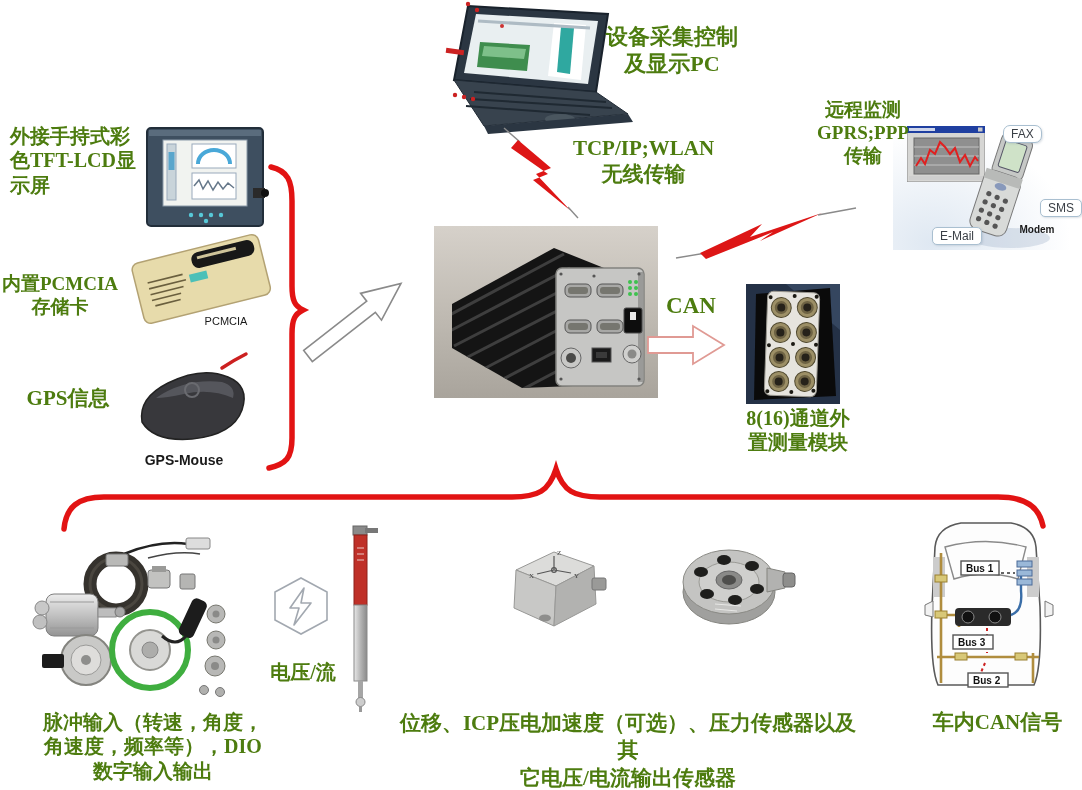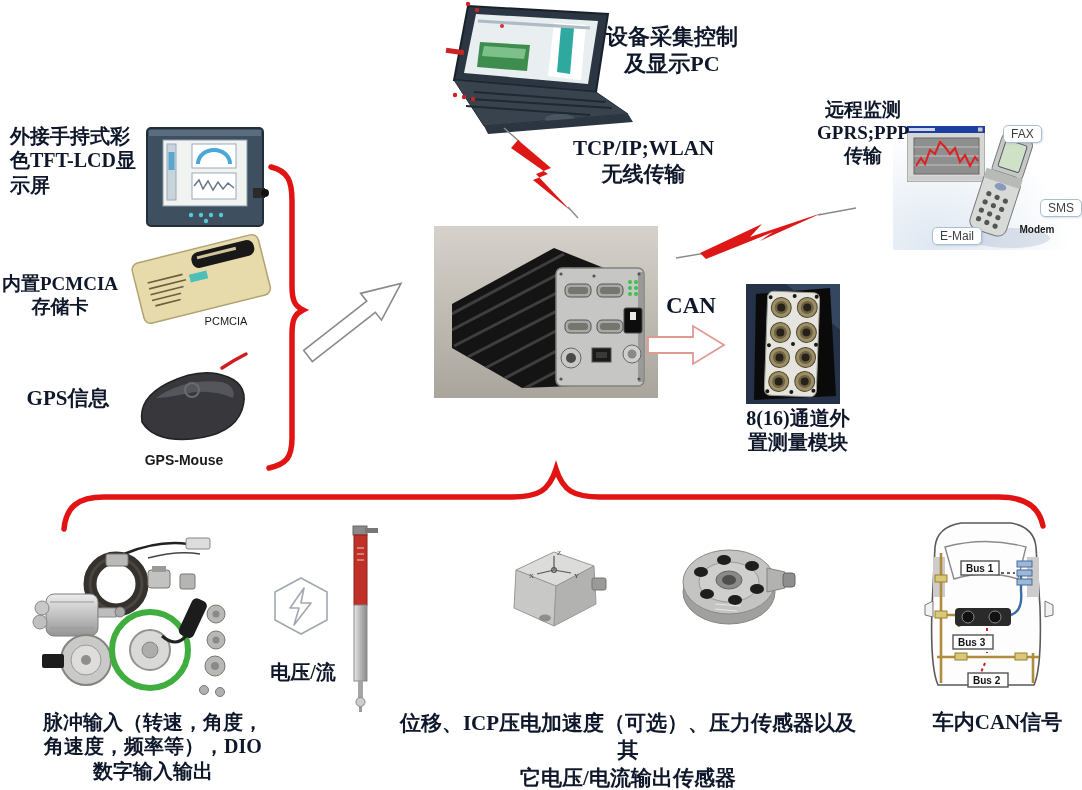--- a/index.html
+++ b/index.html
@@ -1,18 +1,18 @@
 <!DOCTYPE html>
 <html><head>
 <meta charset="utf-8">
 <style>
   html,body{margin:0;padding:0;background:#fff;}
   #canvas{position:relative;width:1082px;height:790px;background:#ffffff;overflow:hidden;
           font-family:"Liberation Serif",serif;}
-  .lbl{position:absolute;color:#0f172a;font-weight:700;text-align:center;line-height:1.22;}
+  .lbl{position:absolute;color:#4d7c0f;font-weight:700;text-align:center;line-height:1.22;}
   .cap{position:absolute;color:#1a1a1a;font-family:"Liberation Sans",sans-serif;text-align:center;}
   .abs{position:absolute;}
   .bubble{position:absolute;background:#fff;border:1.5px solid #a9bfd0;border-radius:5px;
           font-family:"Liberation Sans",sans-serif;font-size:12px;color:#3a3f46;
           padding:1px 7px;box-shadow:1px 1px 2px rgba(120,140,160,.25);}
   svg{display:block;}
   #overlay{position:absolute;left:0;top:0;z-index:6;pointer-events:none;}
   .z1{z-index:1}.z2{z-index:2}
 </style>
 </head>
@@ -120,21 +120,21 @@
     <rect x="2" y="2" width="26" height="3" fill="#cfd6ea"></rect>
     <rect x="7" y="12" width="65" height="36" fill="#8f8f8f" stroke="#666"></rect>
     <g stroke="#cfcfcf" stroke-width="0.8">
         <line x1="7" y1="21" x2="72" y2="21"></line>
         <line x1="7" y1="30" x2="72" y2="30"></line>
         <line x1="7" y1="39" x2="72" y2="39"></line>
       </g>
     <polyline points="9,40 14,32 18,38 23,24 28,28 33,16 38,21 43,28 48,22 53,36 58,29 63,40 68,31 71,35" fill="none" stroke="#e02020" stroke-width="2"></polyline>
     <rect x="2" y="50" width="74" height="4" fill="#cfcfcf"></rect>
   </svg>
-  <div class="bubble z2" style="left:1003px;top:125px;">FAX</div>
+  <div class="bubble z2" style="left:1003px;top:125px;border-radius:7px;">FAX</div>
   <div class="bubble z2" style="left:932px;top:191px;margin-top:36px;">E-Mail</div>
   <div class="bubble z2" style="left:1040px;top:199px;">SMS</div>
   <svg class="abs z1" style="left:962px;top:130px;" width="96" height="120" viewBox="0 0 96 120">
     <ellipse cx="48" cy="108" rx="40" ry="10" fill="rgba(150,170,195,0.30)"></ellipse>
     <g transform="rotate(18 48 60)">
       <rect x="24" y="6" width="32" height="44" rx="7" fill="#c6c8c6" stroke="#777"></rect>
       <rect x="29" y="13" width="22" height="28" rx="2" fill="#cfe2c8" stroke="#556"></rect>
       <rect x="19" y="46" width="38" height="62" rx="9" fill="#d8dad8" stroke="#777"></rect>
       <rect x="19" y="46" width="38" height="10" fill="#b8bab8"></rect>
       <ellipse cx="38" cy="60" rx="6" ry="3.5" fill="#8899bb"></ellipse>

